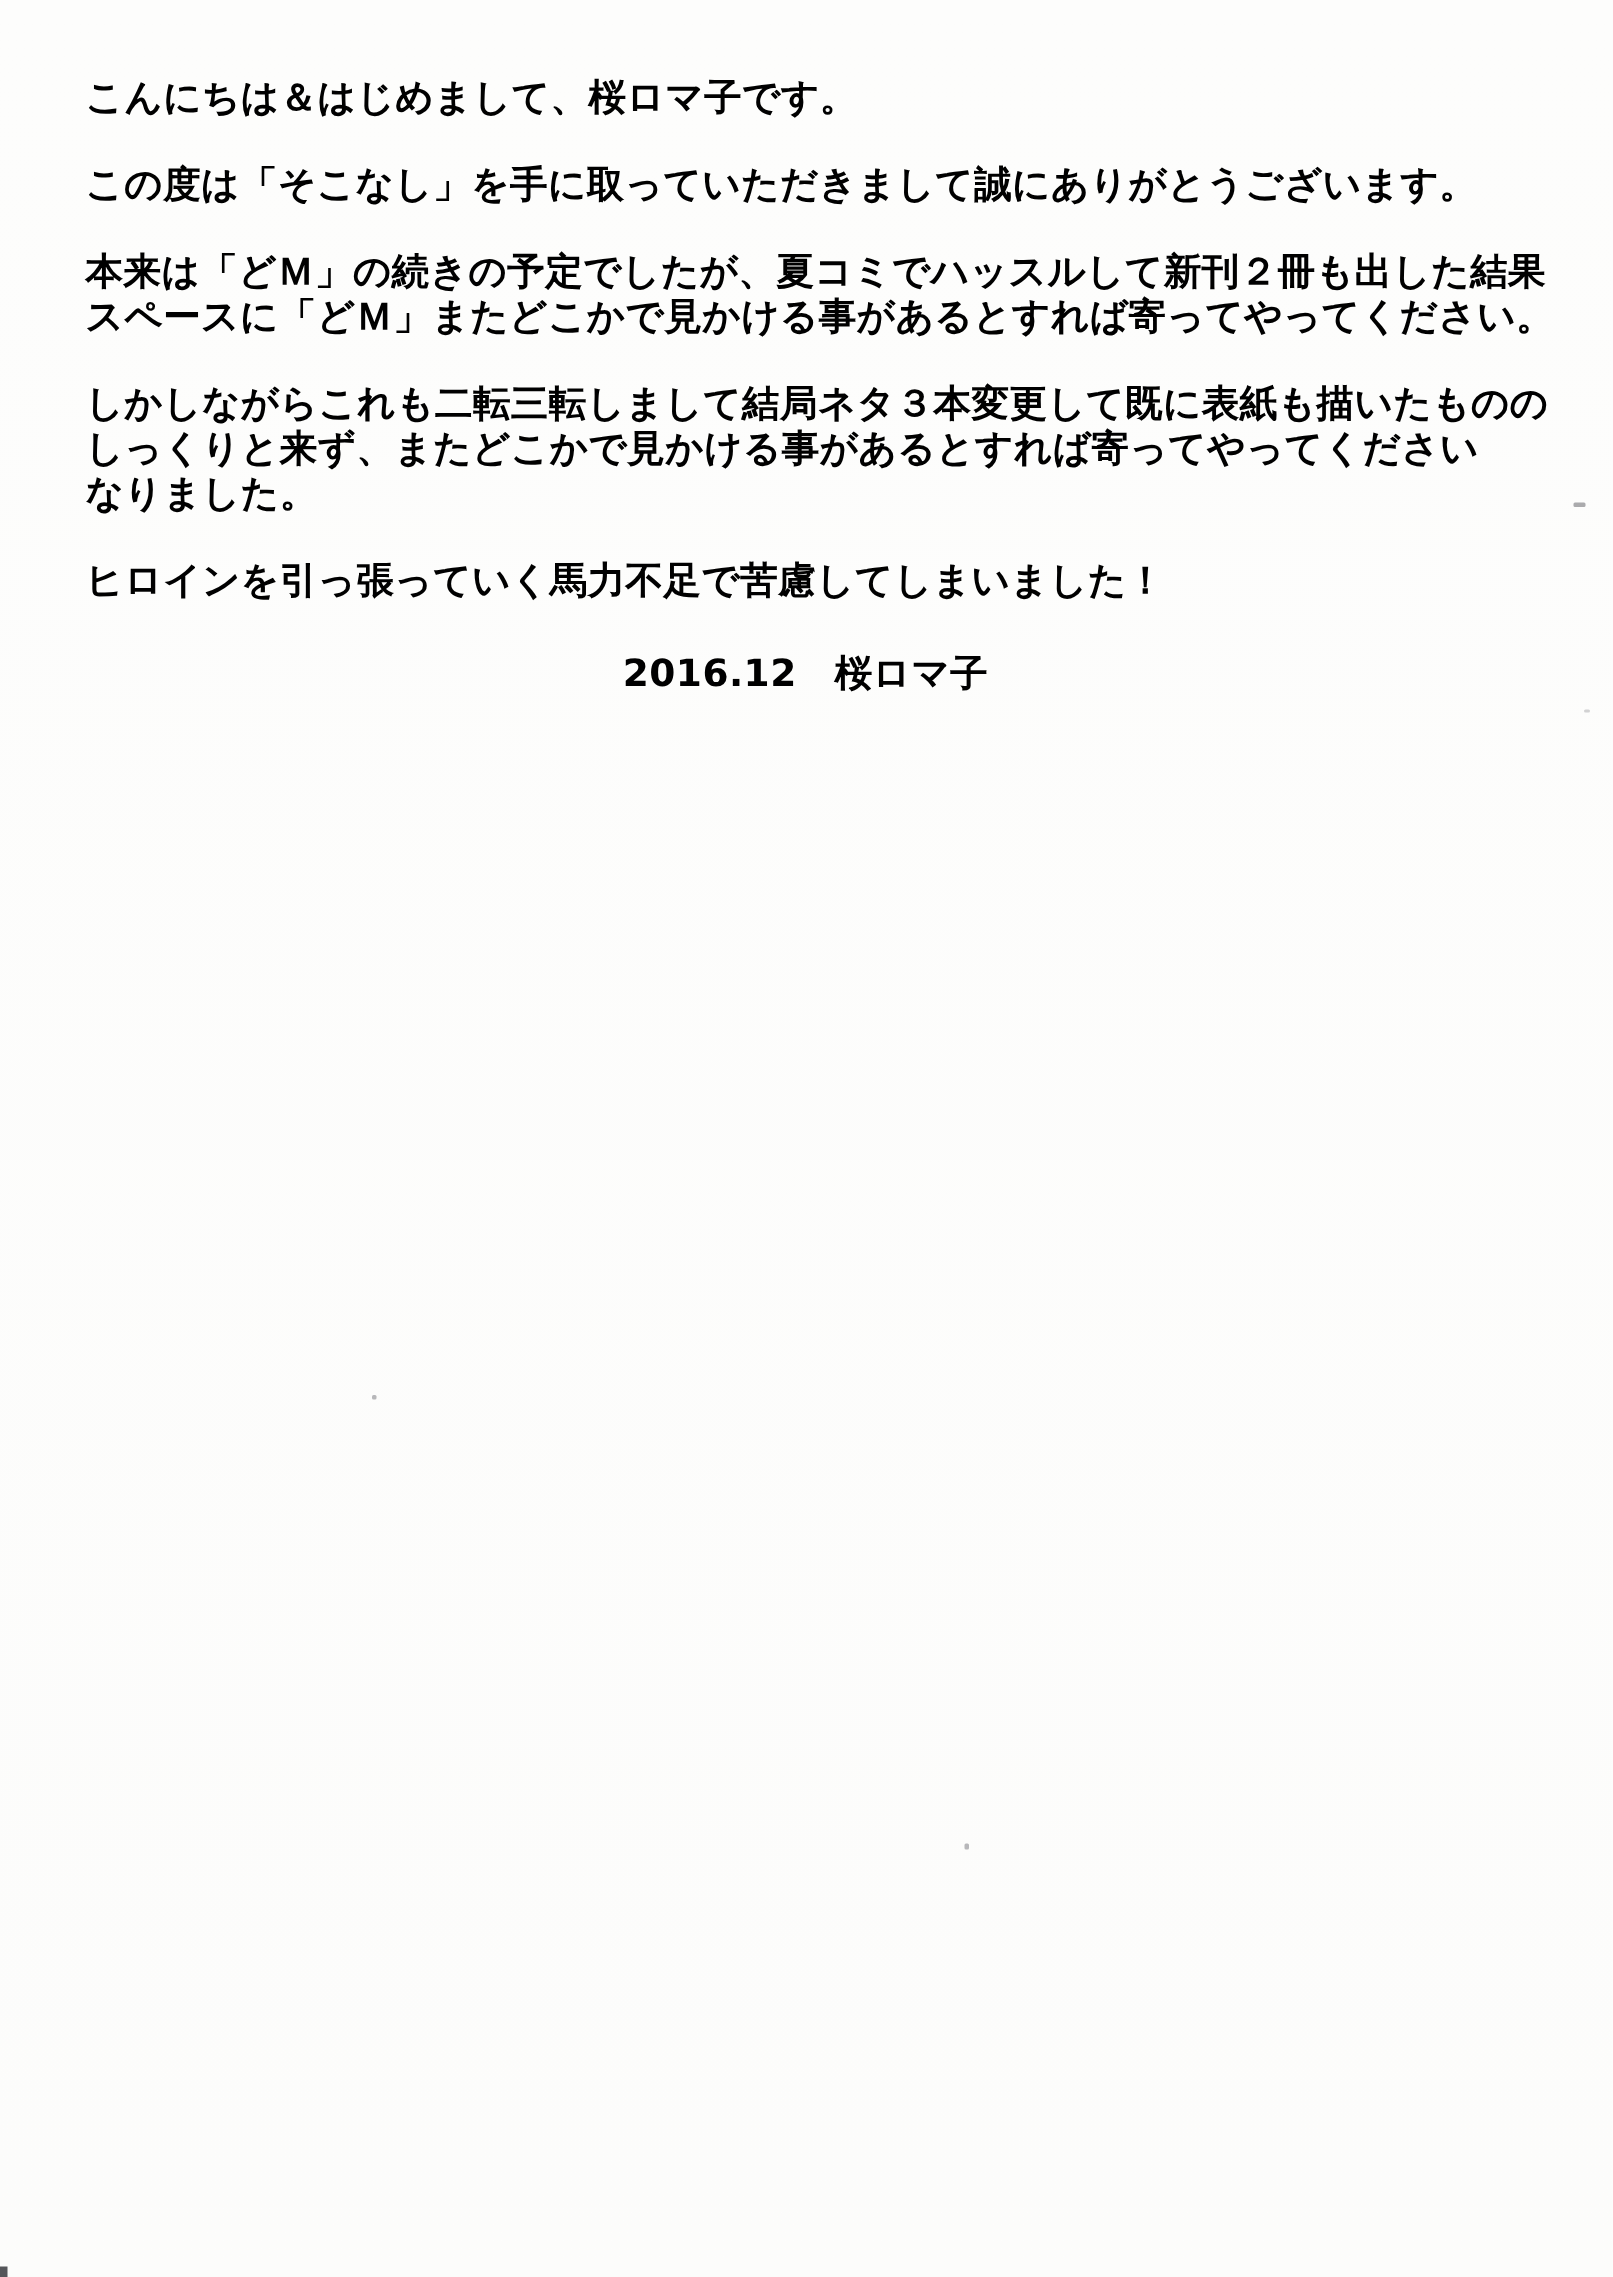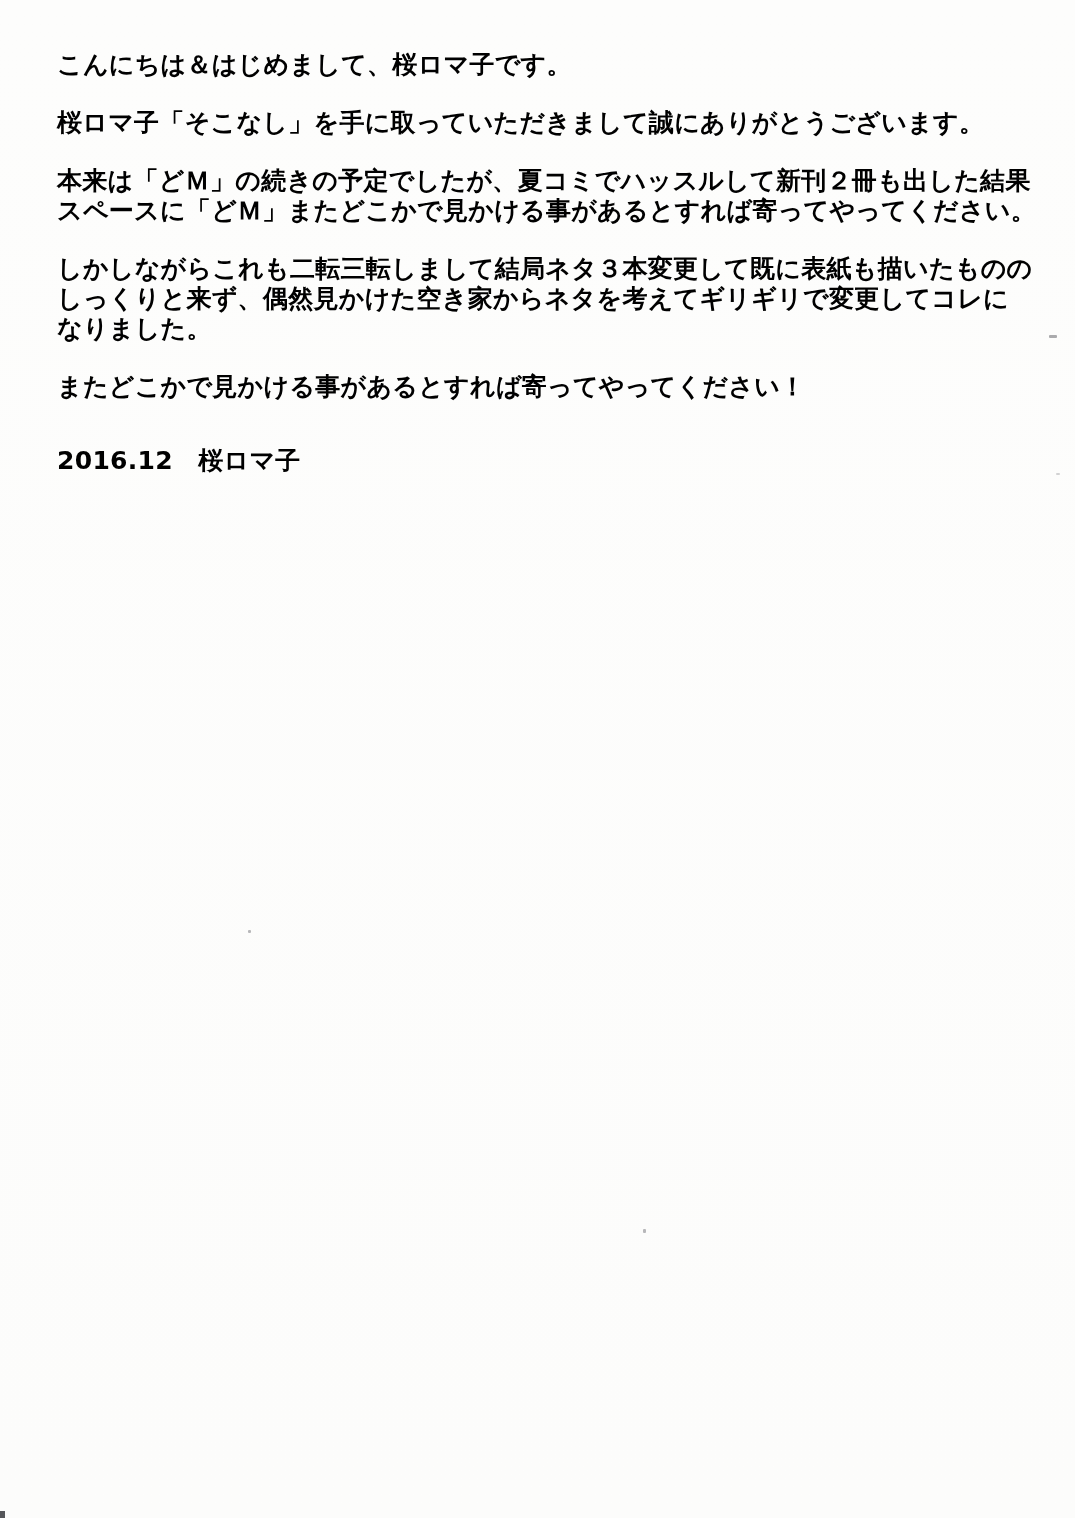--- a/index.html
+++ b/index.html
@@ -31,21 +31,22 @@
     letter-spacing: 0.3px;
     -webkit-font-smoothing: antialiased;
   }
   .para {
     margin: 0 0 28px 0;
   }
   .line {
     white-space: pre;
   }
   .signature {
-    margin-top: 44px;
+    margin-top: 32px;
+    text-align: center;
   }
   .speck {
     position: absolute;
     border-radius: 1px;
   }
   .speck-1 { left: 1049px; top: 335px; width: 8px;  height: 3px; background: #8f8f93; opacity: .75; }
   .speck-2 { left: 248px;  top: 930px; width: 3px;  height: 3px; background: #9a9a9e; opacity: .7; }
   .speck-3 { left: 643px;  top: 1229px; width: 3px; height: 4px; background: #9a9a9e; opacity: .7; }
   .speck-4 { left: 1056px; top: 473px; width: 4px;  height: 2px; background: #b5b5b8; opacity: .6; }
   .corner-mark {
@@ -60,35 +61,35 @@
 </head>
 <body>
 
 <div class="page"></div>
 
 <div class="letter">
   <div class="para">
     <div class="line">こんにちは＆はじめまして、桜ロマ子です。</div>
   </div>
   <div class="para">
-    <div class="line">桜ロマ子「そこなし」を手に取っていただきまして誠にありがとうございます。</div>
+    <div class="line">この度は「そこなし」を手に取っていただきまして誠にありがとうございます。</div>
   </div>
   <div class="para">
     <div class="line">本来は「どＭ」の続きの予定でしたが、夏コミでハッスルして新刊２冊も出した結果</div>
     <div class="line">スペースに「どＭ」またどこかで見かける事があるとすれば寄ってやってください。</div>
   </div>
   <div class="para">
     <div class="line">しかしながらこれも二転三転しまして結局ネタ３本変更して既に表紙も描いたものの</div>
-    <div class="line">しっくりと来ず、偶然見かけた空き家からネタを考えてギリギリで変更してコレに</div>
+    <div class="line">しっくりと来ず、またどこかで見かける事があるとすれば寄ってやってください</div>
     <div class="line">なりました。</div>
   </div>
   <div class="para">
   </div>
   <div class="para">
-    <div class="line">またどこかで見かける事があるとすれば寄ってやってください！</div>
+    <div class="line">ヒロインを引っ張っていく馬力不足で苦慮してしまいました！</div>
   </div>
   <div class="signature">2016.12　桜ロマ子</div>
 </div>
 
 <div class="speck speck-1"></div>
 <div class="speck speck-2"></div>
 <div class="speck speck-3"></div>
 <div class="speck speck-4"></div>
 <div class="corner-mark"></div>
 

